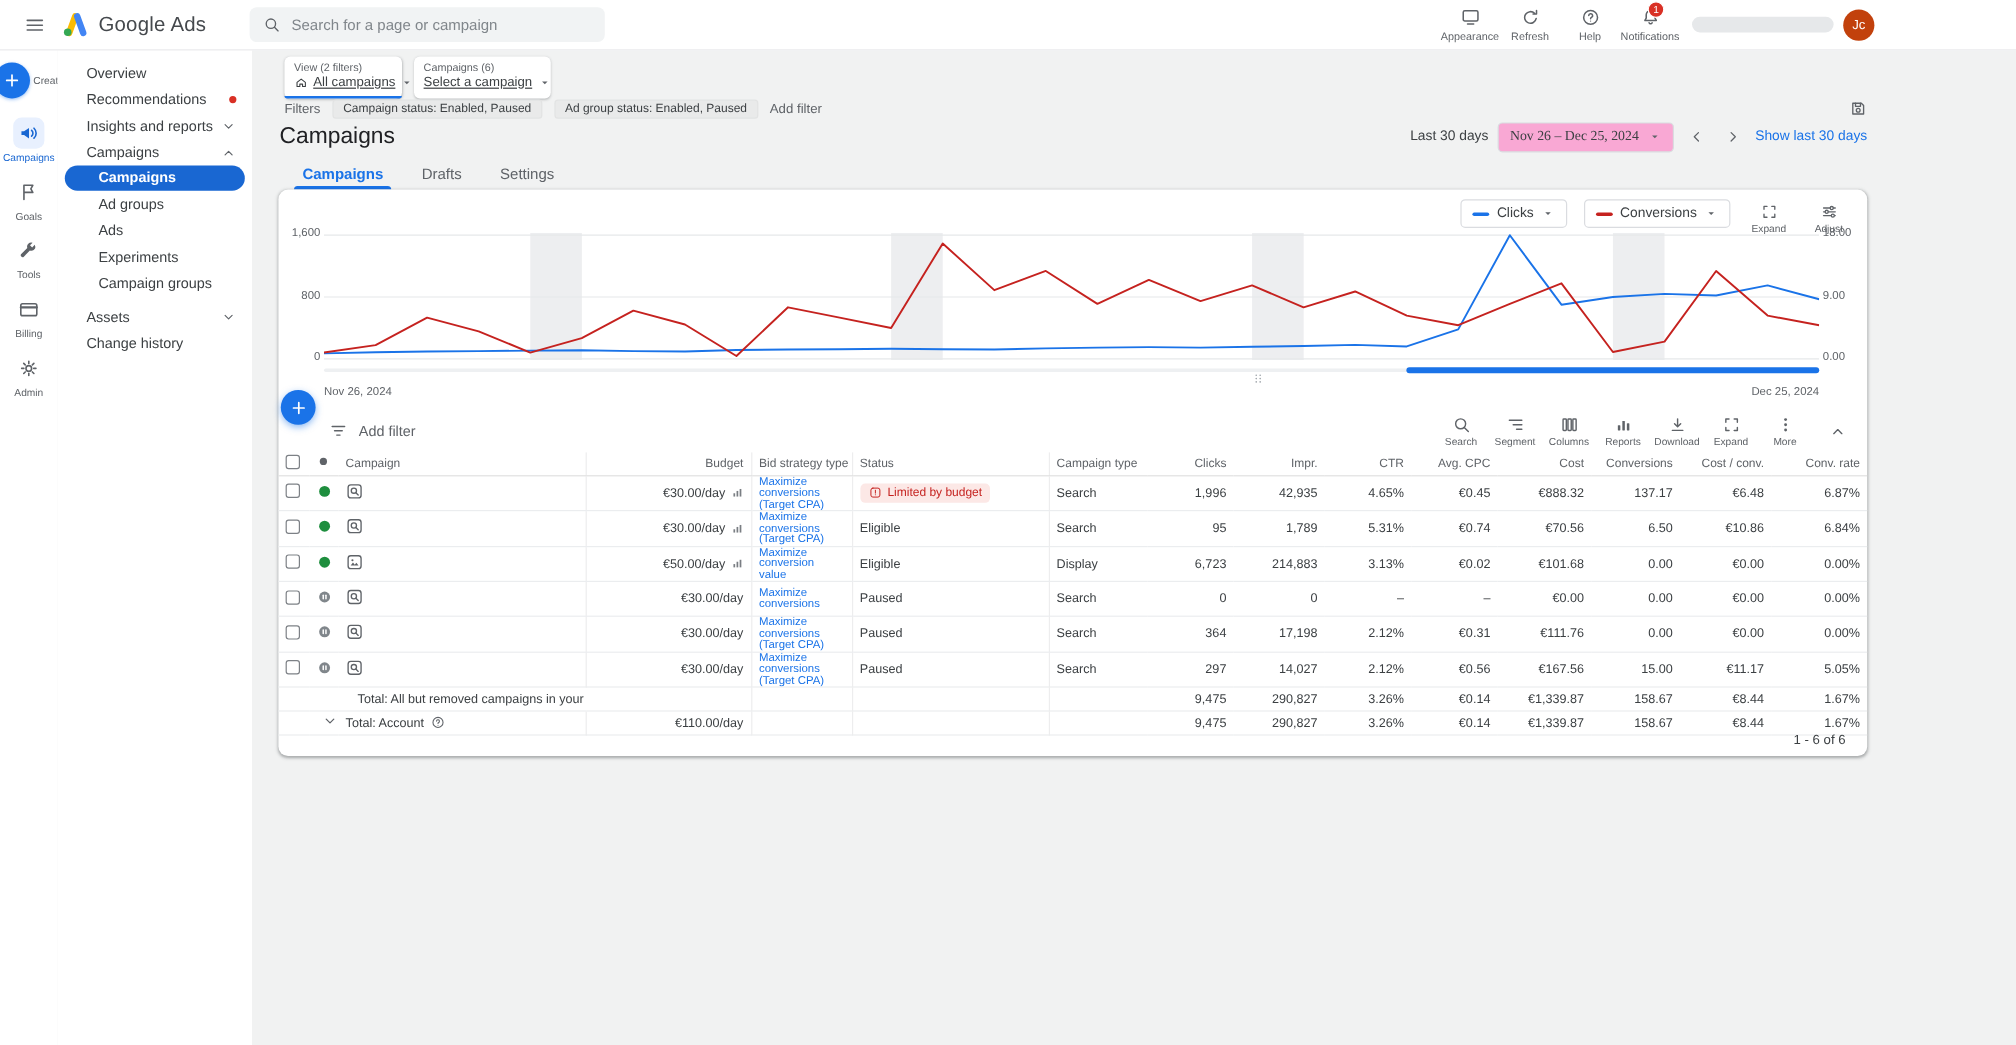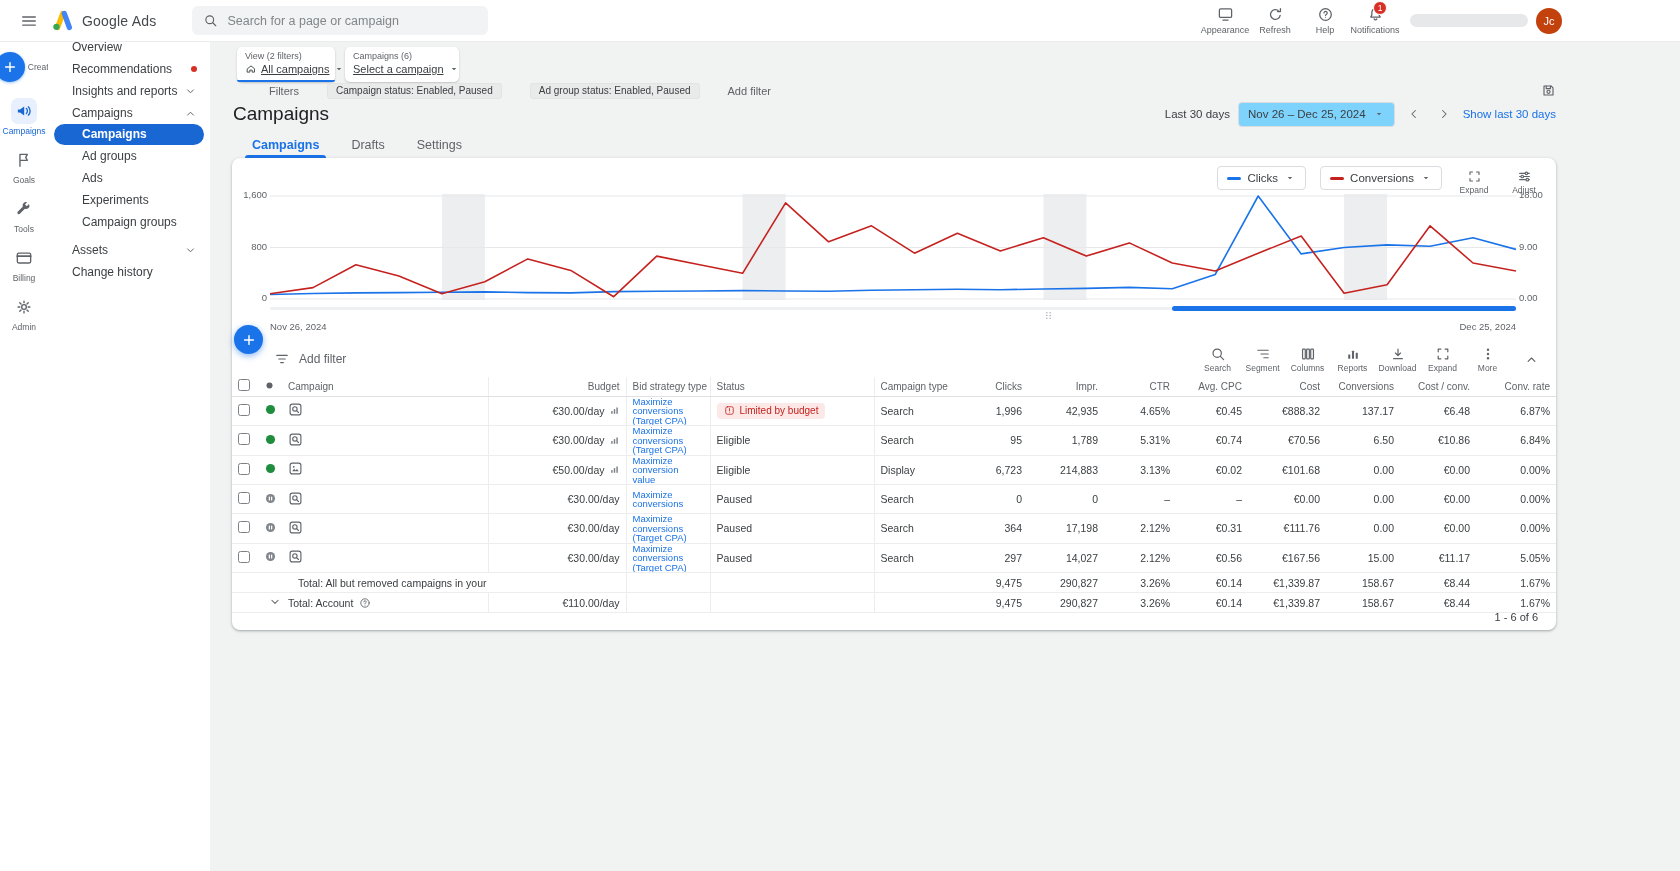--- a/index.html
+++ b/index.html
@@ -5,21 +5,21 @@
 * { box-sizing:border-box; margin:0; padding:0; }
 html,body { width:1680px; height:871px; }
 body { position:relative; font-family:"Liberation Sans","DejaVu Sans",sans-serif; background:#f1f2f2; color:#202124; overflow:hidden; }
 .icon { display:inline-flex; align-items:center; justify-content:center; }
 .icon svg { display:block; }
 
 
 .topbar { position:absolute; top:0; left:0; right:0; height:42px; background:#fff; border-bottom:1px solid #ececee; display:flex; align-items:center; padding:0 118px 0 16px; z-index:30; }
 .icon-btn { width:26px; height:26px; display:flex; align-items:center; justify-content:center; color:#5f6368; cursor:pointer; }
 .logo { display:flex; align-items:center; gap:7px; margin-left:10px; }
-.logo-text { font-size:14px; color:#45494d; letter-spacing:.2px; white-space:nowrap; }
+.logo-text { font-size:17px; color:#45494d; letter-spacing:.2px; white-space:nowrap; }
 .search { margin-left:36px; width:296px; height:29px; background:#f1f3f4; border-radius:6px; display:flex; align-items:center; gap:9px; padding:0 11px; color:#5f6368; cursor:text; }
 .search-text { font-size:12.5px; color:#80868b; }
 .topbar-spacer { flex:1; }
 .top-action { width:50px; display:flex; flex-direction:column; align-items:center; gap:2px; color:#5f6368; cursor:pointer; position:relative; }
 .top-action .lbl { font-size:9px; white-space:nowrap; }
 .nbadge { position:absolute; top:-5px; right:13px; background:#d93025; color:#fff; font-size:8.5px; min-width:14px; height:14px; border-radius:8px; display:flex; align-items:center; justify-content:center; padding:0 3px; border:1.5px solid #fff; }
 .redacted { width:118px; height:13px; border-radius:7px; background:#e6e8ea; margin:0 8px 0 10px; }
 .avatar { width:26px; height:26px; border-radius:50%; background:#c2410c; color:#fff; font-size:11px; display:flex; align-items:center; justify-content:center; cursor:pointer; flex:none; }
 
 
@@ -27,49 +27,49 @@
 .create-btn { display:flex; flex-direction:row; align-items:center; gap:3px; cursor:pointer; margin-bottom:16px; }
 .create-circle { width:30px; height:30px; border-radius:50%; background:#1a73e8; color:#fff; display:flex; align-items:center; justify-content:center; box-shadow:0 1px 3px rgba(26,115,232,.45); }
 .create-lbl { font-size:8.5px; color:#5f6368; }
 .rail-item { display:flex; flex-direction:column; align-items:center; gap:2px; margin-bottom:11px; cursor:pointer; color:#5f6368; }
 .rail-ic { width:26px; height:26px; border-radius:7px; display:flex; align-items:center; justify-content:center; }
 .rail-item.active { color:#1967d2; }
 .rail-item.active .rail-ic { background:#e8f0fe; }
 .rail-lbl { font-size:8.5px; }
 
 
-.subnav { position:absolute; top:28px; left:48px; width:162px; bottom:0; background:#fff; padding-top:8px; z-index:20; }
+.subnav { position:absolute; top:42px; left:48px; width:162px; bottom:0; background:#fff; padding-top:8px; z-index:20; }
 .nav-item { height:22px; display:flex; align-items:center; padding:0 13px 0 24px; font-size:12px; color:#3c4043; cursor:pointer; }
 .nav-item .nav-label { flex:1; line-height:13px; }
 .nav-item .adorn { color:#5f6368; display:inline-flex; }
 .nav-sub { padding-left:34px; }
 .nav-selected { background:#1967d2; color:#fff; border-radius:12px; margin:0 6px; padding-left:28px; height:21px; font-weight:700; }
 .nav-gap { margin-top:6px; }
 .nav-wrap { height:auto; min-height:30px; padding-top:2px; padding-bottom:2px; }
 .red-dot { width:6px; height:6px; border-radius:50%; background:#d93025; }
 
 
 .main { position:absolute; top:42px; left:210px; right:0; bottom:0; background:#f1f2f2; overflow:hidden; }
 
 .view-card { position:absolute; background:#fff; border-radius:5px; box-shadow:0 1px 2px rgba(60,64,67,.28); cursor:pointer; }
 .vc1 { left:27px; top:5px; width:98px; height:35px; }
 .vc1::after { content:""; position:absolute; left:0; right:0; bottom:0; height:2.5px; background:#1a73e8; border-radius:0 0 5px 5px; }
 .vc2 { left:135px; top:5px; width:114px; height:35px; }
 .vc-top { font-size:9px; color:#5f6368; padding:4px 8px 0; white-space:nowrap; }
 .vc-bottom { display:flex; align-items:center; gap:4px; padding:2px 6px 0 8px; font-size:11px; color:#3c4043; white-space:nowrap;text-decoration:underline; }
 .vc-bottom .caret { margin-left:auto; color:#5f6368; }
 
-.filtersrow { position:absolute; left:27px; top:40px; right:124px; height:17px; display:flex; align-items:center; gap:28px; font-size:11px; color:#5f6368;margin-left:32px; }
+.filtersrow { position:absolute; left:27px; top:40px; right:124px; height:17px; display:flex; align-items:center; gap:10px; font-size:11px; color:#5f6368; }
 .chip { background:#e9eaea; border:1px solid #e2e3e3; color:#3c4043; font-size:10px; padding:1.5px 8px; border-radius:3px; white-space:nowrap; cursor:pointer; }
 .save-btn { margin-left:auto; color:#5f6368; cursor:pointer; }
 
 .titlerow { position:absolute; left:23px; top:57px; right:124px; height:30px; display:flex; align-items:center; }
 .page-title { font-size:19px; font-weight:400; color:#202124; }
 .title-right { margin-left:auto; display:flex; align-items:center; gap:8px; font-size:11.5px; color:#3c4043; }
-.datebox { display:flex; align-items:center; gap:7px; background:#7dd3fc; border:1px solid #dadce0; border-radius:4px; height:25px; padding:0 9px; cursor:pointer; white-space:nowrap; }
+.datebox { display:flex; align-items:center; gap:7px; background:#f9a8d4; border:1px solid #dadce0; border-radius:4px; height:25px; padding:0 9px; cursor:pointer; white-space:nowrap;font-family:Liberation Serif, serif; }
 .datebox .caret { color:#5f6368; }
 .nav-chev { width:22px; height:22px; display:flex; align-items:center; justify-content:center; color:#5f6368; cursor:pointer; }
 .show-link { color:#1a73e8; cursor:pointer; white-space:nowrap; }
 
 .tabsrow { position:absolute; left:27px; top:89px; height:27px; display:flex; gap:2px; }
 .tab { padding:0 15px; font-size:12.5px; color:#5f6368; display:flex; align-items:center; position:relative; cursor:pointer; }
 .tab.active { color:#1a73e8; font-weight:700; }
 .tab.active::after { content:""; position:absolute; left:8px; right:8px; bottom:0; height:3px; background:#1a73e8; border-radius:3px 3px 0 0; }
 
 .card { position:absolute; left:22px; right:124px; top:116px; height:472px; background:#fff; border-radius:8px; box-shadow:0 1px 2px rgba(60,64,67,.3),0 1px 3px 1px rgba(60,64,67,.1); }

